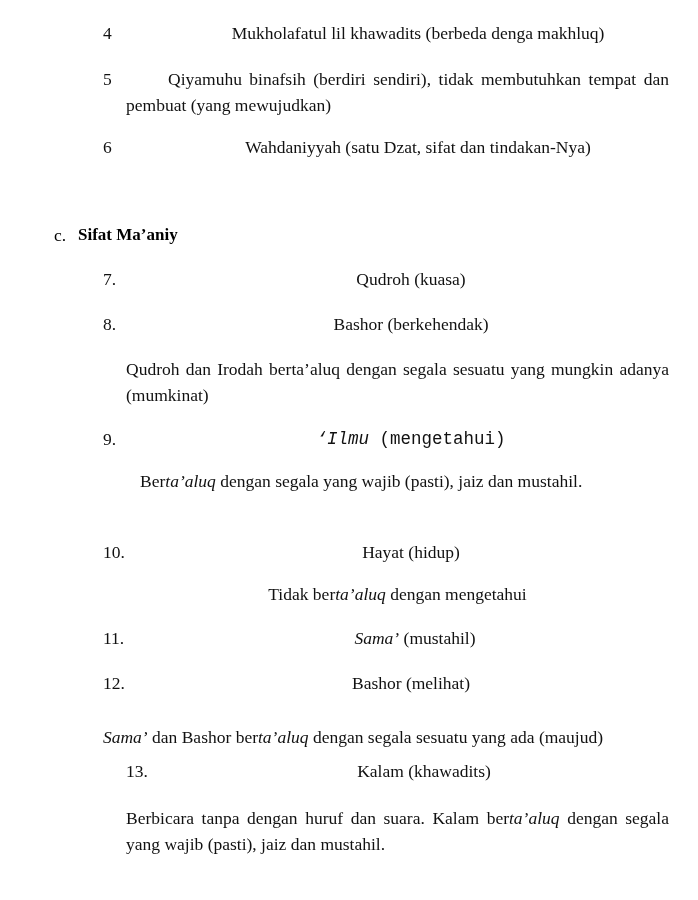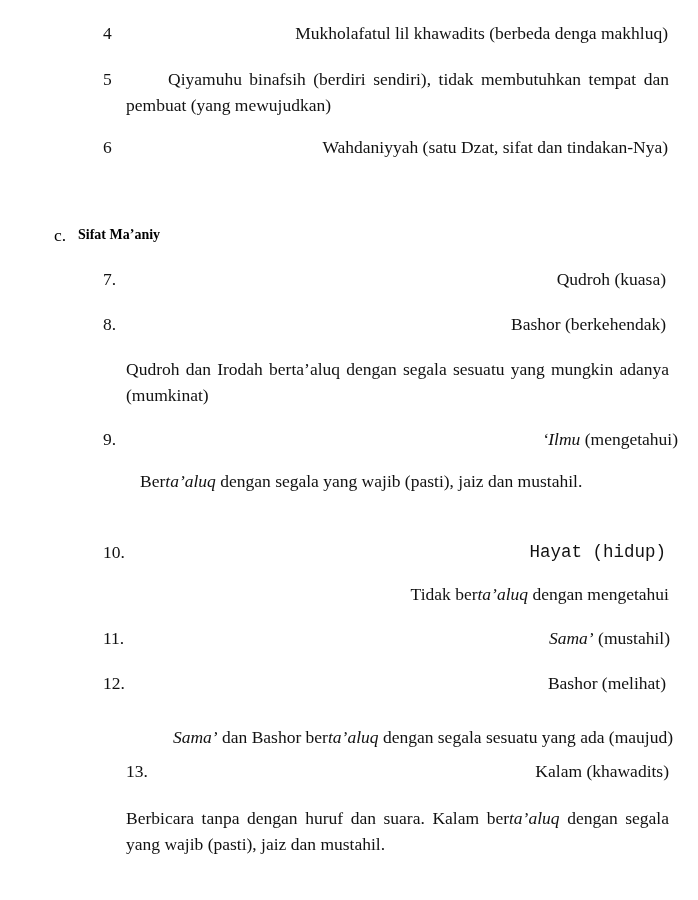--- a/index.html
+++ b/index.html
@@ -37,25 +37,25 @@
     color: #111111;
   }
   .txt {
     position: absolute;
     font-size: 17.5px;
     line-height: 26px;
     color: #111111;
     text-align: justify;
     text-justify: inter-word;
   }
-  .txt.nojust { text-align: right; }
+  .txt.nojust { text-align: center; }
 
   .heading {
     position: absolute;
-    font-size: 14px;
+    font-size: 17px;
     line-height: 26px;
     font-weight: bold;
     color: #000000;
   }
   .heading-marker {
     position: absolute;
     font-size: 17.5px;
     line-height: 26px;
     font-weight: normal;
     color: #000000;
@@ -83,26 +83,26 @@
 
     <div class="num" style="left:103px; top:266px;">7.</div>
     <div class="txt nojust" style="left:156px; top:266px; width:510px;">Qudroh (kuasa)</div>
 
     <div class="num" style="left:103px; top:311px;">8.</div>
     <div class="txt nojust" style="left:156px; top:311px; width:510px;">Bashor (berkehendak)</div>
 
     <div class="txt" style="left:126px; top:356px; width:543px;">Qudroh dan Irodah berta’aluq dengan segala sesuatu yang mungkin adanya (mumkinat)</div>
 
     <div class="num" style="left:103px; top:426px;">9.</div>
-    <div class="txt nojust" style="left:168px; top:426px; width:510px;"><span class="it">‘Ilmu</span><span> (mengetahui)</span></div>
+    <div class="txt nojust" style="left:156px; top:426px; width:510px;font-family:Liberation Mono, monospace;"><span class="it">‘Ilmu</span><span> (mengetahui)</span></div>
 
     <div class="txt" style="left:126px; top:468px; width:543px;margin-left:14px;"><span>Ber</span><span class="it">ta’aluq</span><span> dengan segala yang wajib (pasti), jaiz dan mustahil.</span></div>
 
     <div class="num" style="left:103px; top:539px;">10.</div>
-    <div class="txt nojust" style="left:156px; top:539px; width:510px;font-family:Liberation Mono, monospace;">Hayat (hidup)</div>
+    <div class="txt nojust" style="left:156px; top:539px; width:510px;">Hayat (hidup)</div>
 
     <div class="txt nojust" style="left:126px; top:581px; width:543px;"><span>Tidak ber</span><span class="it">ta’aluq</span><span> dengan mengetahui</span></div>
 
     <div class="num" style="left:103px; top:625px;">11.</div>
     <div class="txt nojust" style="left:160px; top:625px; width:510px;"><span class="it">Sama’</span><span> (mustahil)</span></div>
 
     <div class="num" style="left:103px; top:670px;">12.</div>
     <div class="txt nojust" style="left:156px; top:670px; width:510px;">Bashor (melihat)</div>
 
     <div class="txt nojust" style="left:33px; top:712px; width:640px;margin-top:12px;"><span class="it">Sama’</span><span> dan Bashor ber</span><span class="it">ta’aluq</span><span> dengan segala sesuatu yang ada (maujud)</span></div>

